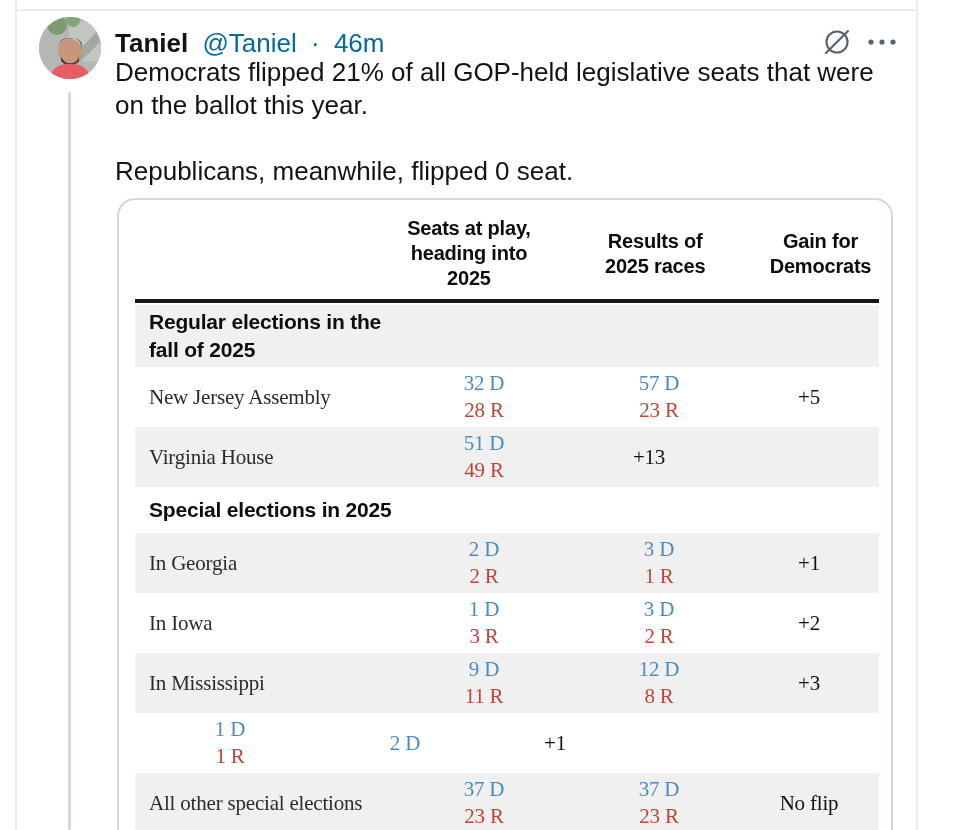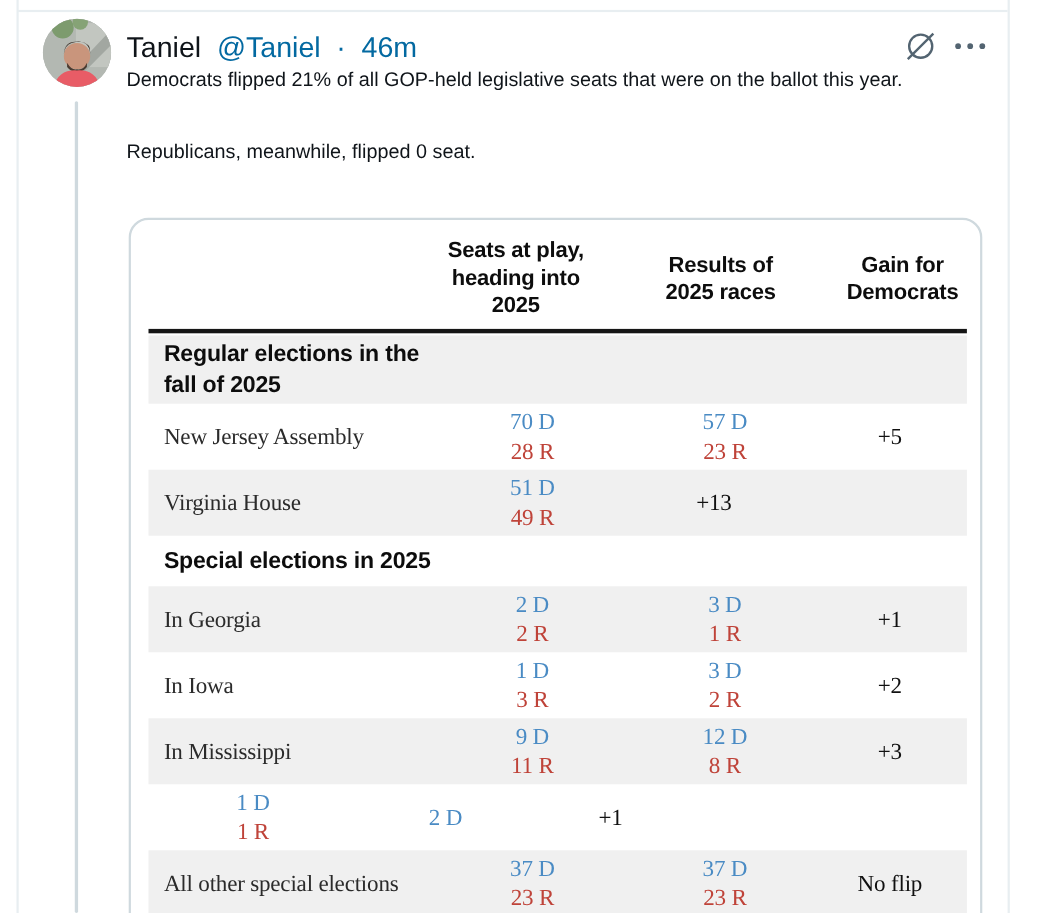--- a/index.html
+++ b/index.html
@@ -13,26 +13,26 @@
   .col-border.left{left:15px;}
   .col-border.right{left:916px;}
   .top-divider{position:absolute;left:16px;width:900px;top:9px;height:2px;background:#e8eef1;}
   
   .thread-line{position:absolute;left:68px;top:92px;bottom:0;width:3px;background:#cfd9de;border-radius:2px;}
   
   .avatar{position:absolute;left:39px;top:17px;width:62px;height:62px;border-radius:50%;overflow:hidden;background:#aeb4ae;cursor:pointer;}
   .avatar svg{display:block;}
   
   .tweet-header{position:absolute;left:115px;top:26px;width:800px;height:36px;font-size:26px;line-height:34px;white-space:nowrap;}
-  .author-name{font-weight:normal;color:#0f1419;cursor:pointer;}
+  .author-name{font-weight:bold;color:#0f1419;cursor:pointer;}
   .author-meta{color:#0369a1;margin-left:7px;margin-top:40px;}
   .hdr-icons{position:absolute;left:822px;top:27px;display:flex;align-items:center;gap:14px;}
   .icon-btn{cursor:pointer;display:flex;align-items:center;justify-content:center;}
   
-  .tweet-body{position:absolute;left:115px;top:56px;width:768px;font-size:18px;line-height:33px;color:#0f1419;}
+  .tweet-body{position:absolute;left:115px;top:56px;width:768px;font-size:26px;line-height:33px;color:#0f1419;}
   .tweet-body p{margin:0 0 33px 0;}
   
   .media-card{
     position:absolute;left:117px;top:198px;width:776px;
     background:#ffffff;border:2px solid #cfd9de;border-radius:18px;
     box-sizing:border-box;padding:12px 16px 16px 16px;cursor:pointer;
   }
   .tbl{width:744px;margin:0 auto;font-size:21px;color:#1f1f1f;letter-spacing:-0.2px;}
   .tbl-head{display:flex;align-items:center;padding:4px 0 8px 0;gap:40px;}
   .tbl-head .cell{font-weight:bold;color:#0d0d0d;text-align:center;font-size:20px;line-height:25px;}
@@ -109,21 +109,21 @@
         <div class="cell c3">Gain for Democrats</div>
       </div>
     <div class="tbl-divider"></div>
     <div id="tbl-body">
         <div class="row stripe section">
           <div class="section-label">Regular elections in the fall of 2025</div>
         </div>
         <div class="row data">
           <div class="c0">New Jersey Assembly</div>
           <div class="vals c1">
-            <span class="val-d">70 D</span>
+            <span class="val-d">32 D</span>
             <span class="val-r">28 R</span>
           </div>
           <div class="vals c2">
             <span class="val-d">57 D</span>
             <span class="val-r">23 R</span>
           </div>
           <div class="c3">+5</div>
         </div>
         <div class="row stripe data">
           <div class="c0">Virginia House</div>

